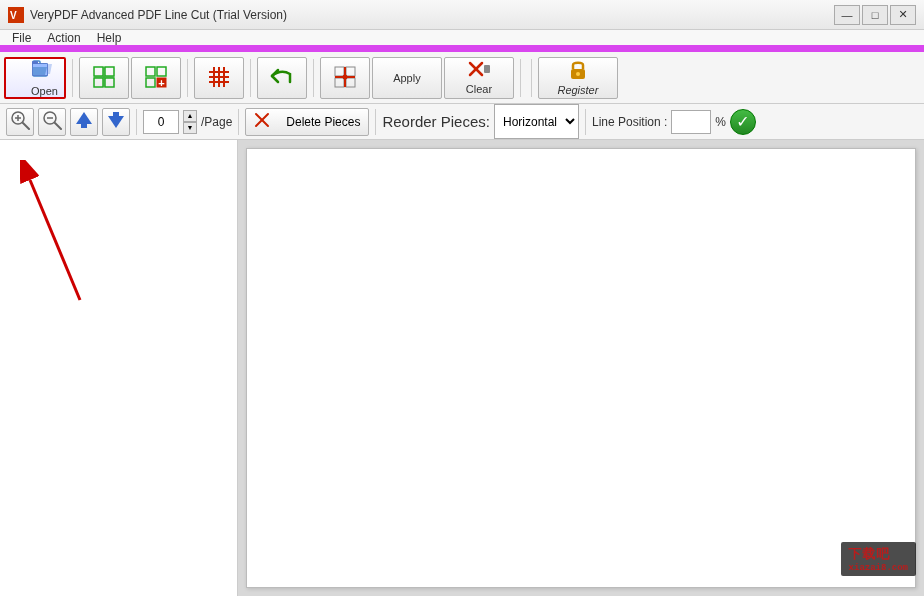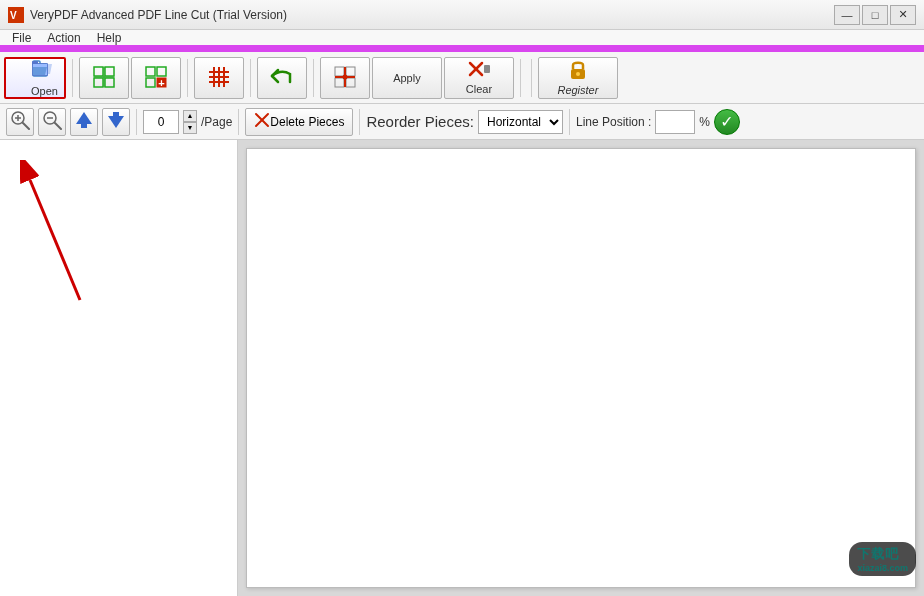--- a/index.html
+++ b/index.html
@@ -172,32 +172,32 @@
       font-size: 7px;
       display: flex;
       align-items: center;
       justify-content: center;
       line-height: 1;
     }
     .page-label { font-size: 12px; color: #333; }
     .delete-pieces-btn {
       display: flex;
       align-items: center;
-      gap: 0;
+      gap: 16px;
       height: 28px;
       padding: 0 8px;
       border: 1px solid #b0b0b0;
       background: linear-gradient(to bottom, #ffffff, #e8e8e8);
       cursor: pointer;
       font-size: 12px;
       border-radius: 2px;
     }
     .reorder-label { font-size: 15px; color: #333; }
     .reorder-select {
-      height: 24px;
+      height: 35px;
       border: 1px solid #aaa;
       background: white;
       font-size: 12px;
       padding: 0 4px;
       cursor: pointer;
     }
     .linepos-label { font-size: 12px; color: #333; }
     .linepos-input {
       width: 40px;
       height: 24px;
@@ -258,26 +258,27 @@
       height: 160px;
       pointer-events: none;
     }
 
     
     .watermark {
       position: fixed;
       bottom: 20px;
       right: 8px;
       background: rgba(0,0,0,0.7);
-      color: #0f766e;
+      color: #b91c1c;
       font-size: 13px;
       font-weight: bold;
       padding: 3px 8px;
-      border-radius: 13px;
+      border-radius: 2px;
       letter-spacing: 1px;
+      font-family: Liberation Mono, monospace;
     }
 
   </style>
 </head>
 <body>
 
 <div class="title-bar">
   <div class="title-bar-left">
     <div class="title-bar-icon">
       <svg width="16" height="16" viewBox="0 0 16 16">

